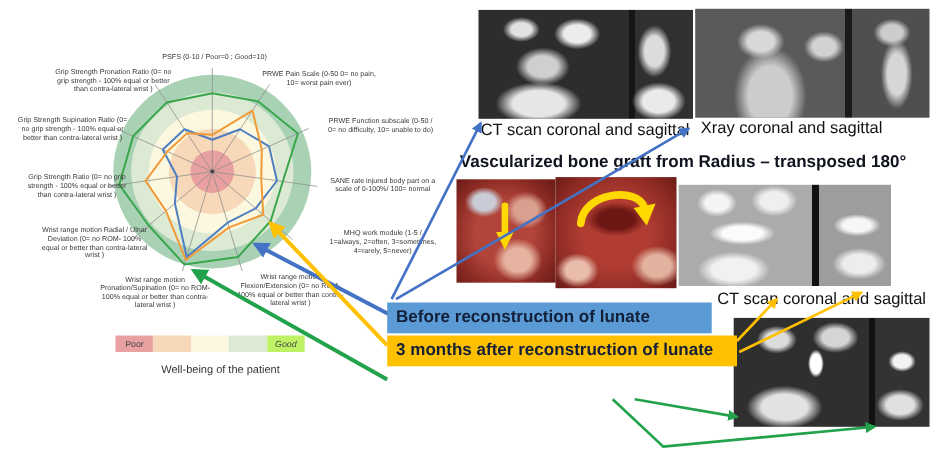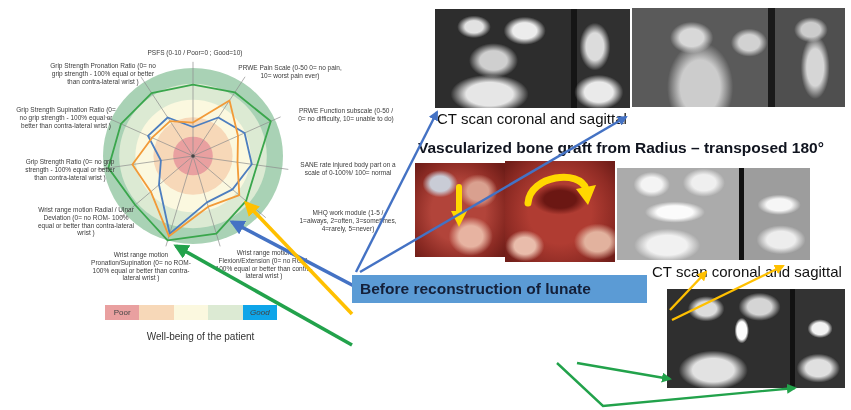--- a/index.html
+++ b/index.html
@@ -113,46 +113,50 @@
   <div class="axlbl" style="left:20px;top:158px;width:100px;">Grip Strength Ratio (0= no grip strength - 100% equal or better than contra-lateral wrist )</div>
   <div class="axlbl" style="left:16px;top:106px;width:100px;">Grip Strength Supination Ratio (0= no grip strength - 100% equal or better than contra-lateral wrist )</div>
   <div class="axlbl" style="left:50px;top:62px;width:106px;">Grip Strength Pronation Ratio (0= no grip strength - 100% equal or better than contra-lateral wrist )</div>
 
   <div class="wb-title">Well-being of the patient</div>
   <div class="wb-row">
     <div class="wb-cell" style="background: rgb(233, 160, 160);">Poor</div>
     <div class="wb-cell" style="background: rgb(247, 216, 184);"></div>
     <div class="wb-cell" style="background: rgb(251, 248, 223);"></div>
     <div class="wb-cell" style="background: rgb(220, 234, 211);"></div>
-    <div class="wb-cell" style="background: #0ea5e9; font-style: italic;">Good</div>
+    <div class="wb-cell" style="background: #bef264; font-style: italic;">Good</div>
   </div>
 
   <div id="ct-top" class="medimg"></div>
   <div id="xray-top" class="medimg"></div>
   <div id="surg-1" class="medimg">
     <svg class="yarrow" width="20" height="44" style="left:34px;top:22px;">
       <line x1="10" y1="2" x2="10" y2="28" stroke="#ffd800" stroke-width="6" stroke-linecap="round"></line>
       <polygon points="2,26 18,26 10,42" fill="#ffd800"></polygon>
     </svg>
   </div>
   <div id="surg-2" class="medimg">
     <svg class="yarrow" width="80" height="42" style="left:15px;top:6px;">
       <path d="M8,36 C10,8 60,2 66,22" fill="none" stroke="#ffd800" stroke-width="7" stroke-linecap="round"></path>
       <polygon points="56,22 76,18 68,38" fill="#ffd800"></polygon>
     </svg>
   </div>
   <div id="ct-mid" class="medimg"></div>
   <div id="ct-bot" class="medimg"></div>
 
   <div class="biglbl" style="left:437px;top:110px;">CT scan coronal and sagittal</div>
+  <div class="biglbl" style="left:637px;top:108px;">Xray coronal and sagittal</div>
   <div class="midtitle">Vascularized bone graft from Radius – transposed 180°</div>
   <div class="biglbl" style="left:652px;top:263px;">CT scan coronal and sagittal</div>
 
   <div class="tbox" style="top: 275px; width: 295px; background: rgb(91, 155, 213);">
     <span>Before reconstruction of lunate</span>
+    </div>
+  <div class="tbox" style="top: 305px; width: 318px; background: rgb(255, 192, 0);">
+    <span>3 months after reconstruction of lunate</span>
     </div>
 
   <svg id="connector-svg" width="851" height="410">
     <defs>
       <marker id="mB" viewBox="0 0 10 10" refX="8" refY="5" markerWidth="4.2" markerHeight="4.2" orient="auto">
           <path d="M0,0 L10,5 L0,10 z" fill="#4472C4"></path>
         </marker>
       <marker id="mY" viewBox="0 0 10 10" refX="8" refY="5" markerWidth="4.2" markerHeight="4.2" orient="auto">
           <path d="M0,0 L10,5 L0,10 z" fill="#FFC000"></path>
         </marker>

